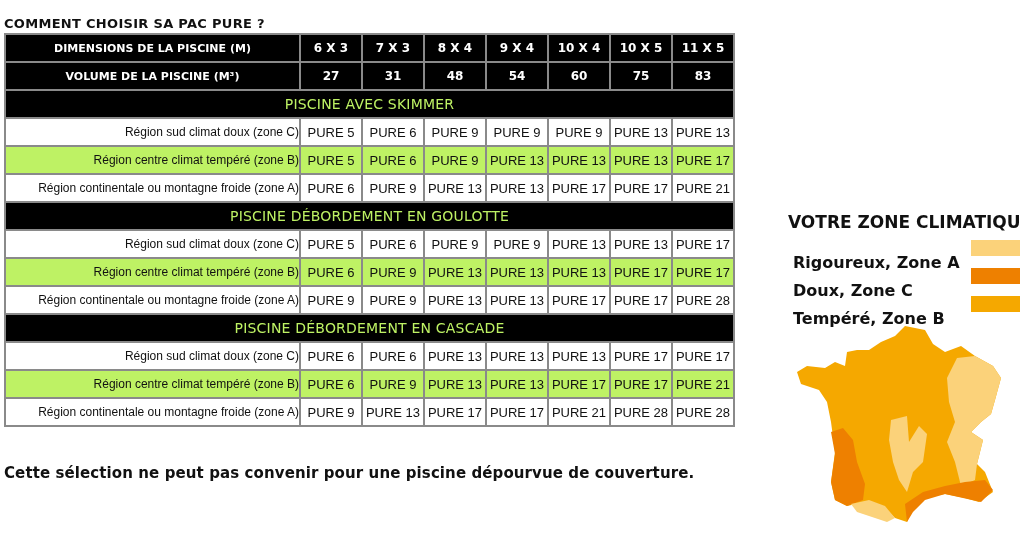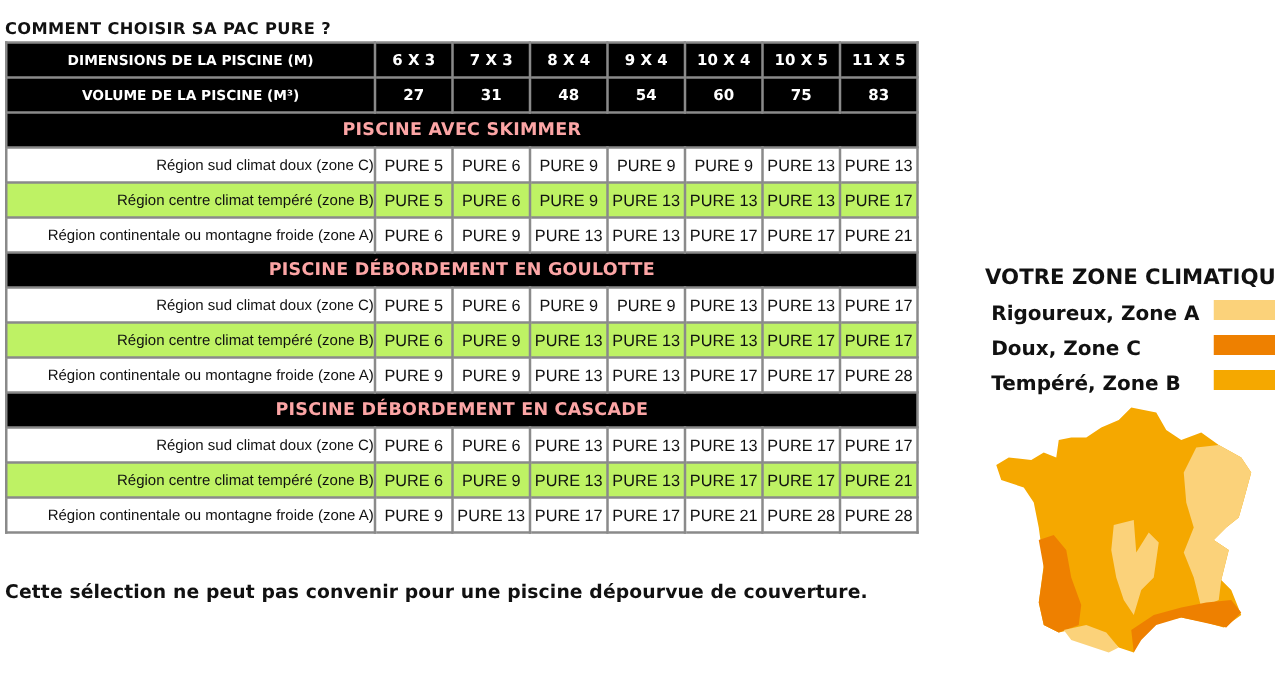--- a/index.html
+++ b/index.html
@@ -3,28 +3,28 @@
 <meta charset="utf-8">
 <style>
   html, body { margin:0; padding:0; background:#fff; }
   body { width:1020px; height:538px; position:relative; overflow:hidden; font-family:"Liberation Sans", sans-serif; color:#111; }
   .title { position:absolute; left:4px; top:16px; font-size:13px; font-weight:bold; letter-spacing:0.3px; font-family:"DejaVu Sans", sans-serif; }
   table.pac { position:absolute; left:4px; top:33px; border-collapse:collapse; width:731px; table-layout:fixed; }
   table.pac td { border:2px solid #8a8a8a; height:26px; padding:0; text-align:center; font-size:13px; }
   table.pac td.lbl { text-align:right; padding-left:5px; font-size:12px; }
   tr.hdr td { background:#000; color:#fff; font-weight:bold; font-size:12px; font-family:"DejaVu Sans", sans-serif; height:26px; }
   tr.hdr td.lbl { text-align:center; font-size:11px; padding-left:0; }
-  tr.sec td { background:#000; color:#fca5a5; font-weight:bold; font-size:14px; font-family:"DejaVu Sans", sans-serif; letter-spacing:0.2px; height:26px; }
+  tr.sec td { background:#000; color:#bef264; font-weight:normal; font-size:14px; font-family:"DejaVu Sans", sans-serif; letter-spacing:0.2px; height:26px; }
   tr.alt td { background:#bef264; }
   tr.data td { color:#111; }
   .note { position:absolute; left:4px; top:464px; font-size:15px; font-weight:bold; font-family:"DejaVu Sans", sans-serif; letter-spacing:0.1px; }
   .legend { position:absolute; left:772px; top:212px; width:245px;margin-left:16px; }
   .legend-title { font-size:17px; font-weight:bold; font-family:"DejaVu Sans", sans-serif; white-space:nowrap; }
   .legend-item { position:relative; height:24px; margin-top:4px; }
-  .legend-item span.txt { position:absolute; left:5px; top:1px; font-size:16px; font-weight:bold; font-family:"DejaVu Sans", sans-serif; }
+  .legend-item span.txt { position:absolute; left:5px; top:13px; font-size:16px; font-weight:bold; font-family:"DejaVu Sans", sans-serif; }
   .legend-item .sw { position:absolute; left:183px; top:0; width:57px; height:16px; }
   .map { position:absolute; left:795px; top:322px; width:220px; height:210px; }
 </style>
 </head>
 <body>
 
 <div class="title">COMMENT CHOISIR SA PAC PURE ?</div>
 
 <table class="pac">
   <colgroup>

